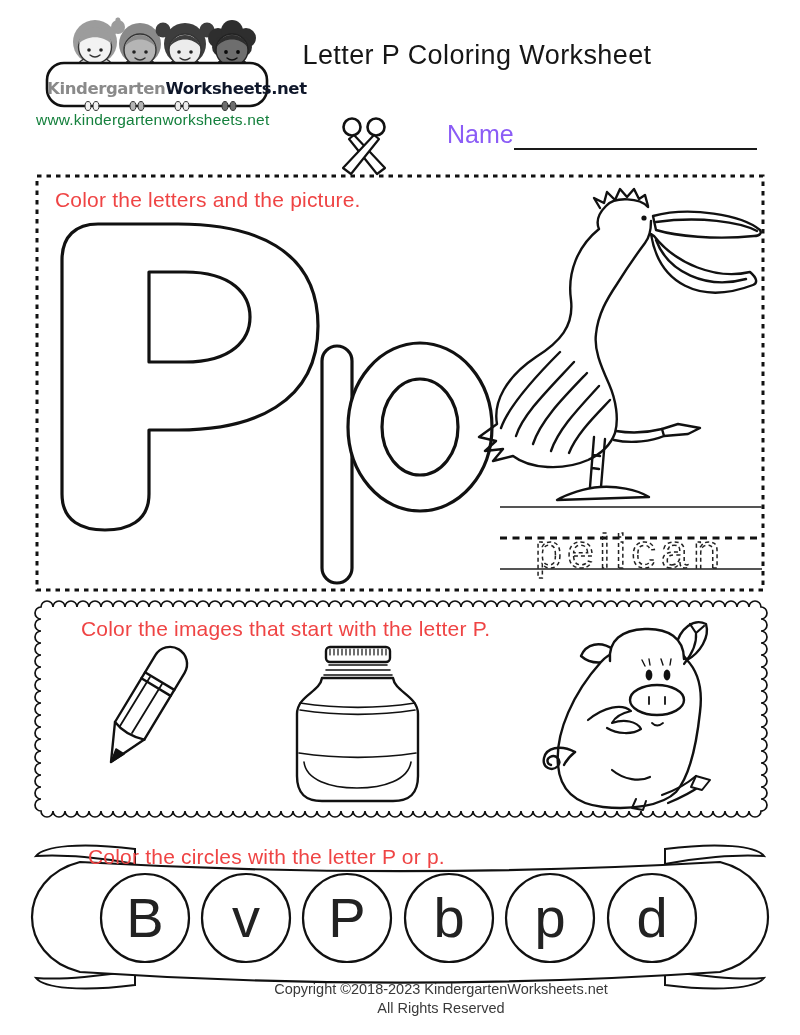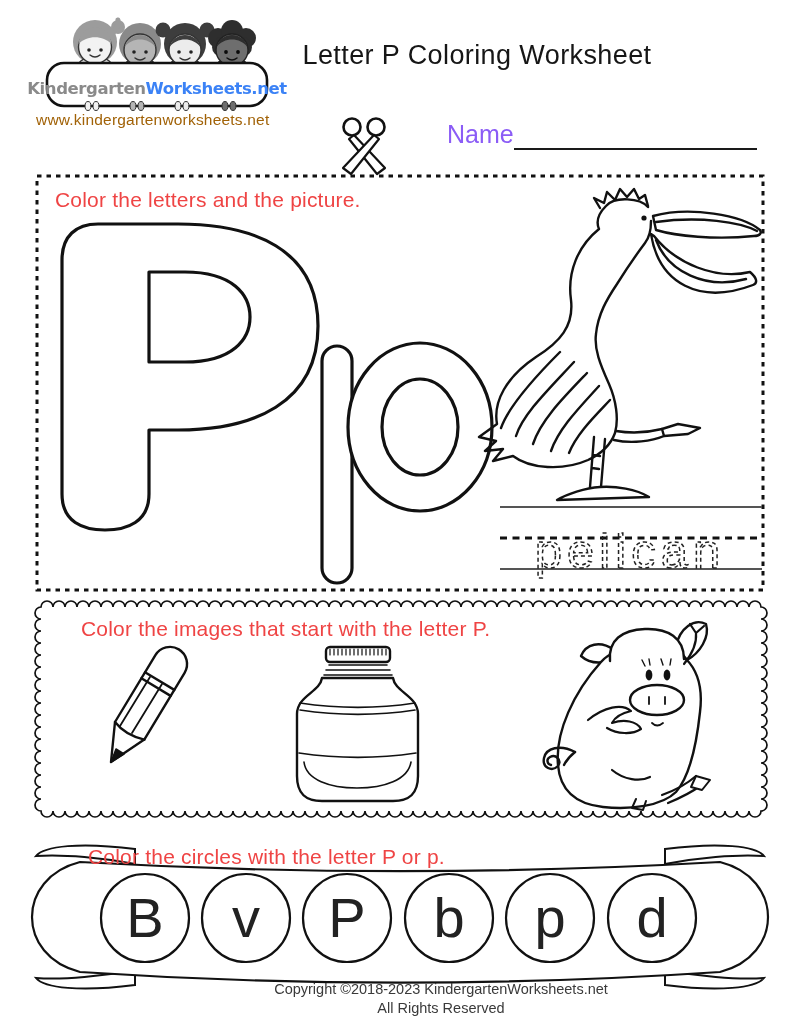--- a/index.html
+++ b/index.html
@@ -8,27 +8,27 @@
     font-family:"Liberation Sans", sans-serif;color:#1a1a1a;overflow:hidden;
   }
   .abs{position:absolute;}
   #decor{position:absolute;left:0;top:0;width:800px;height:1035px;}
   .title{
     left:272px;top:40px;width:410px;text-align:center;
     font-size:27px;letter-spacing:.4px;color:#161616;font-weight:400;
   }
   .logo-text{
     left:47px;top:63px;width:220px;height:50px;
-    display:flex;align-items:center;justify-content:center;
+    display:flex;align-items:center;
     font-family:"DejaVu Sans", sans-serif;font-weight:bold;
     font-size:16.5px;letter-spacing:-0.4px;white-space:nowrap;
   }
   .logo-text .gray{color:#8a8a8a;}
-  .logo-text .black{color:#3b82f6;}
-  .site-url{left:36px;top:111px;font-size:15.5px;color:#a16207;letter-spacing:.2px;}
+  .logo-text .black{color:#0f172a;}
+  .site-url{left:36px;top:111px;font-size:15.5px;color:#15803d;letter-spacing:.2px;}
   .name-label{left:447px;top:120px;font-size:25px;color:#8b5cf6;}
   .name-line{left:514px;top:116px;width:243px;height:32px;border-bottom:2px solid #1a1a1a;}
   .instr{font-size:21px;color:#ef4444;letter-spacing:.2px;}
   .instr1{left:55px;top:188px;}
   .instr2{left:53px;top:617px;margin-left:28px;}
   .instr3{left:88px;top:845px;}
   .footer{left:0;width:800px;text-align:center;font-size:14.5px;color:#3a3a3a;padding-left:41px;}
   .footer1{top:981px;}
   .footer2{top:1000px;}
 </style>

